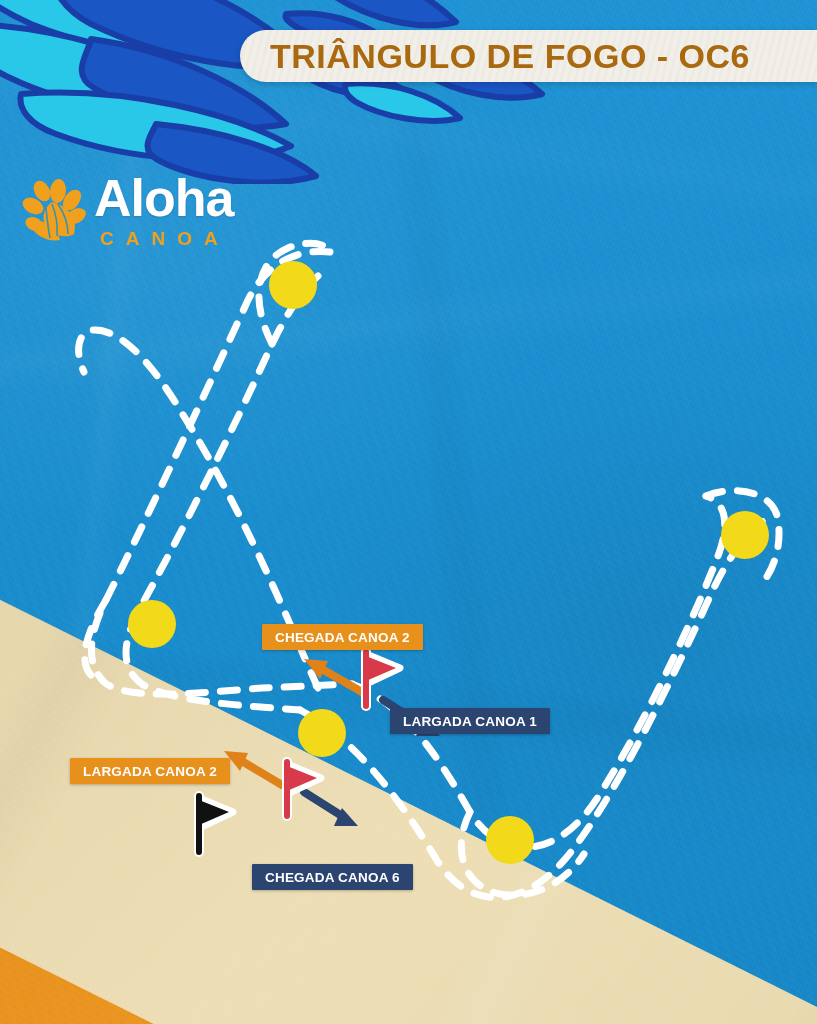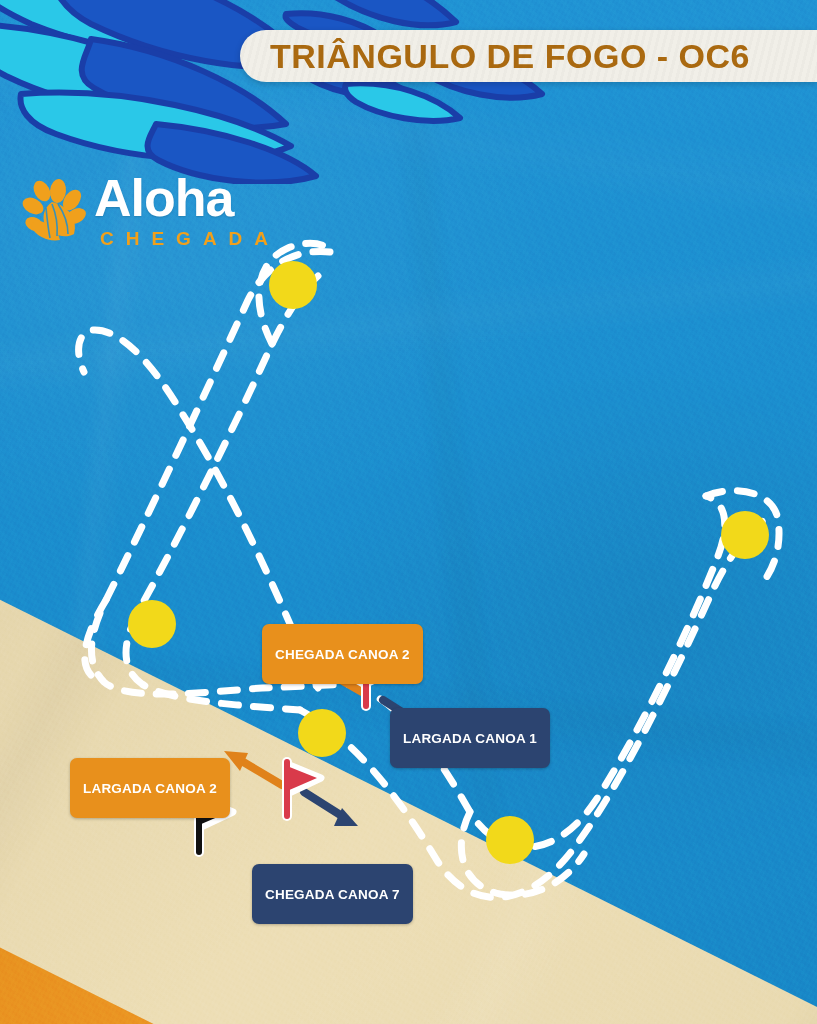--- a/index.html
+++ b/index.html
@@ -168,22 +168,22 @@
     height: 1024px;
     overflow: visible;
   }
 
   
   .pill {
     position: absolute;
     display: flex;
     align-items: center;
     height: 26px;
-    padding: 17px 13px;
-    border-radius: 7px;
+    padding: 0 13px;
+    border-radius: 1px;
     color: #ffffff;
     font-size: 13.5px;
     font-weight: bold;
     letter-spacing: .2px;
     white-space: nowrap;
     box-shadow: 0 1px 3px rgba(0,0,0,.25);
   }
   .pill-orange { background: #e8901c; }
   .pill-navy   { background: #2c4470; margin-top: 24px; }
 
@@ -241,21 +241,21 @@
         <path d="M30 24 C46 28 56 40 52 56 C42 62 26 56 22 44 C20 36 24 28 30 24 Z"></path>
         <path d="M14 42 C26 44 36 52 38 62 C26 64 14 58 10 50 C9 46 11 43 14 42 Z"></path>
       </g>
       <g stroke="#1b8fd1" stroke-width="1.6" fill="none" opacity=".85">
         <path d="M30 26 C34 36 36 46 35 58"></path>
         <path d="M36 26 C42 35 46 44 46 56"></path>
         <path d="M24 30 C25 40 26 50 28 60"></path>
       </g>
     </svg>
     <div class="logo-word">Aloha</div>
-    <div class="logo-sub">CHEGADA</div>
+    <div class="logo-sub">CANOA</div>
   </div>
 
   <svg class="course" viewBox="0 0 817 1024">
     <defs>
       <g id="flagShape">
         <path d="M0,0 L0,52" stroke-linecap="round"></path>
       </g>
     </defs>
 
     <g fill="none" stroke="#ffffff" stroke-width="7" stroke-linecap="round" stroke-dasharray="17 15">
@@ -344,15 +344,15 @@
       <path d="M199,796 L199,852" stroke="#ffffff" stroke-width="10" stroke-linecap="round"></path>
       <path d="M199,798 L233,812 L199,828 Z" fill="#ffffff" stroke="#ffffff" stroke-width="7" stroke-linejoin="round"></path>
       <path d="M199,796 L199,852" stroke="#111111" stroke-width="6" stroke-linecap="round"></path>
       <path d="M199,800 L229,812 L199,825 Z" fill="#111111"></path>
     </g>
   </svg>
 
   <div class="pill pill-orange pill-chegada2">CHEGADA CANOA 2</div>
   <div class="pill pill-navy pill-largada1">LARGADA CANOA 1</div>
   <div class="pill pill-orange pill-largada2">LARGADA CANOA 2</div>
-  <div class="pill pill-navy pill-chegada1">CHEGADA CANOA 7</div>
+  <div class="pill pill-navy pill-chegada1">CHEGADA CANOA 6</div>
 
 </div>
 
 </body></html>

